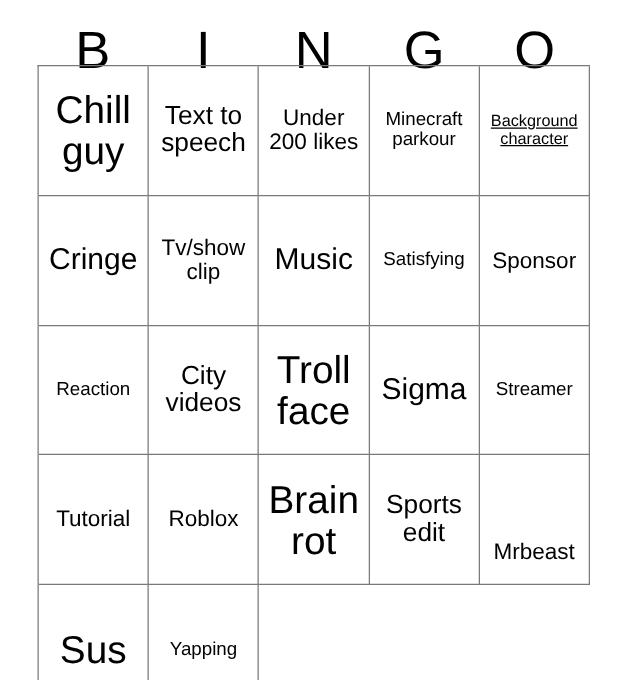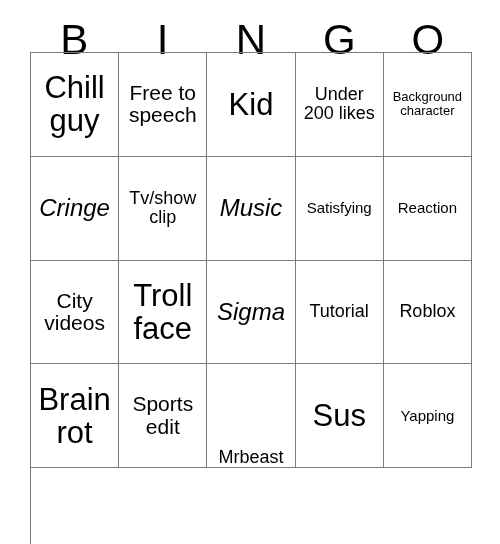--- a/index.html
+++ b/index.html
@@ -76,84 +76,90 @@
     text-align: center;
     color: #000000;
     line-height: 1.07;
     word-break: break-word;
     font-family: "Liberation Sans", sans-serif;
     font-weight: 400;
   }
 
   
   .cell[data-size="xl"]  .cell-text { font-size: 31px; }
-  .cell[data-size="lg"]  .cell-text { font-size: 24px; font-style: italic; }
+  .cell[data-size="lg"]  .cell-text { font-size: 24px; }
   .cell[data-size="md"]  .cell-text { font-size: 21px; }
   .cell[data-size="sm"]  .cell-text { font-size: 18px; }
   .cell[data-size="xs"]  .cell-text { font-size: 15px; }
-  .cell[data-size="xxs"] .cell-text { font-size: 13px; }
+  .cell[data-size="xxs"] .cell-text { font-size: 13px; text-decoration: underline; }
 
-  .cell[data-valign="bottom"] { align-items: flex-end; padding-bottom: 0; }
+  .cell[data-valign="bottom"] { align-items: flex-end; padding-bottom: 16px; }
 </style>
 </head>
 <body>
 
 <div id="bingo-card">
 
   <div class="header-row">
     <div class="header-letter">B</div>
     <div class="header-letter">I</div>
     <div class="header-letter">N</div>
     <div class="header-letter">G</div>
     <div class="header-letter">O</div>
   </div>
 
   <div class="grid">
 
     <div class="cell" data-size="xl" data-valign="center">
       <span class="cell-text">Chill guy</span>
     </div>
     <div class="cell" data-size="md" data-valign="center">
-      <span class="cell-text">Free to speech</span>
-    </div>
-    <div class="cell" data-size="xl" data-valign="center">
-      <span class="cell-text">Kid</span>
+      <span class="cell-text">Text to speech</span>
     </div>
     <div class="cell" data-size="sm" data-valign="center">
       <span class="cell-text">Under 200 likes</span>
     </div>
 
+    <div class="cell" data-size="xs" data-valign="center">
+      <span class="cell-text">Minecraft parkour</span>
+    </div>
     <div class="cell" data-size="xxs" data-valign="center">
       <span class="cell-text">Background character</span>
     </div>
     <div class="cell" data-size="lg" data-valign="center">
       <span class="cell-text">Cringe</span>
     </div>
     <div class="cell" data-size="sm" data-valign="center">
       <span class="cell-text">Tv/show clip</span>
     </div>
     <div class="cell" data-size="lg" data-valign="center">
       <span class="cell-text">Music</span>
     </div>
 
     <div class="cell" data-size="xs" data-valign="center">
       <span class="cell-text">Satisfying</span>
     </div>
+    <div class="cell" data-size="sm" data-valign="center">
+      <span class="cell-text">Sponsor</span>
+    </div>
     <div class="cell" data-size="xs" data-valign="center">
       <span class="cell-text">Reaction</span>
     </div>
     <div class="cell" data-size="md" data-valign="center">
       <span class="cell-text">City videos</span>
     </div>
 
     <div class="cell" data-size="xl" data-valign="center">
       <span class="cell-text">Troll face</span>
     </div>
     <div class="cell" data-size="lg" data-valign="center">
       <span class="cell-text">Sigma</span>
+    </div>
+    <div class="cell" data-size="xs" data-valign="center">
+      <span class="cell-text">Streamer</span>
     </div>
     <div class="cell" data-size="sm" data-valign="center">
       <span class="cell-text">Tutorial</span>
     </div>
     <div class="cell" data-size="sm" data-valign="center">
       <span class="cell-text">Roblox</span>
     </div>
 
     <div class="cell" data-size="xl" data-valign="center">
       <span class="cell-text">Brain rot</span>

